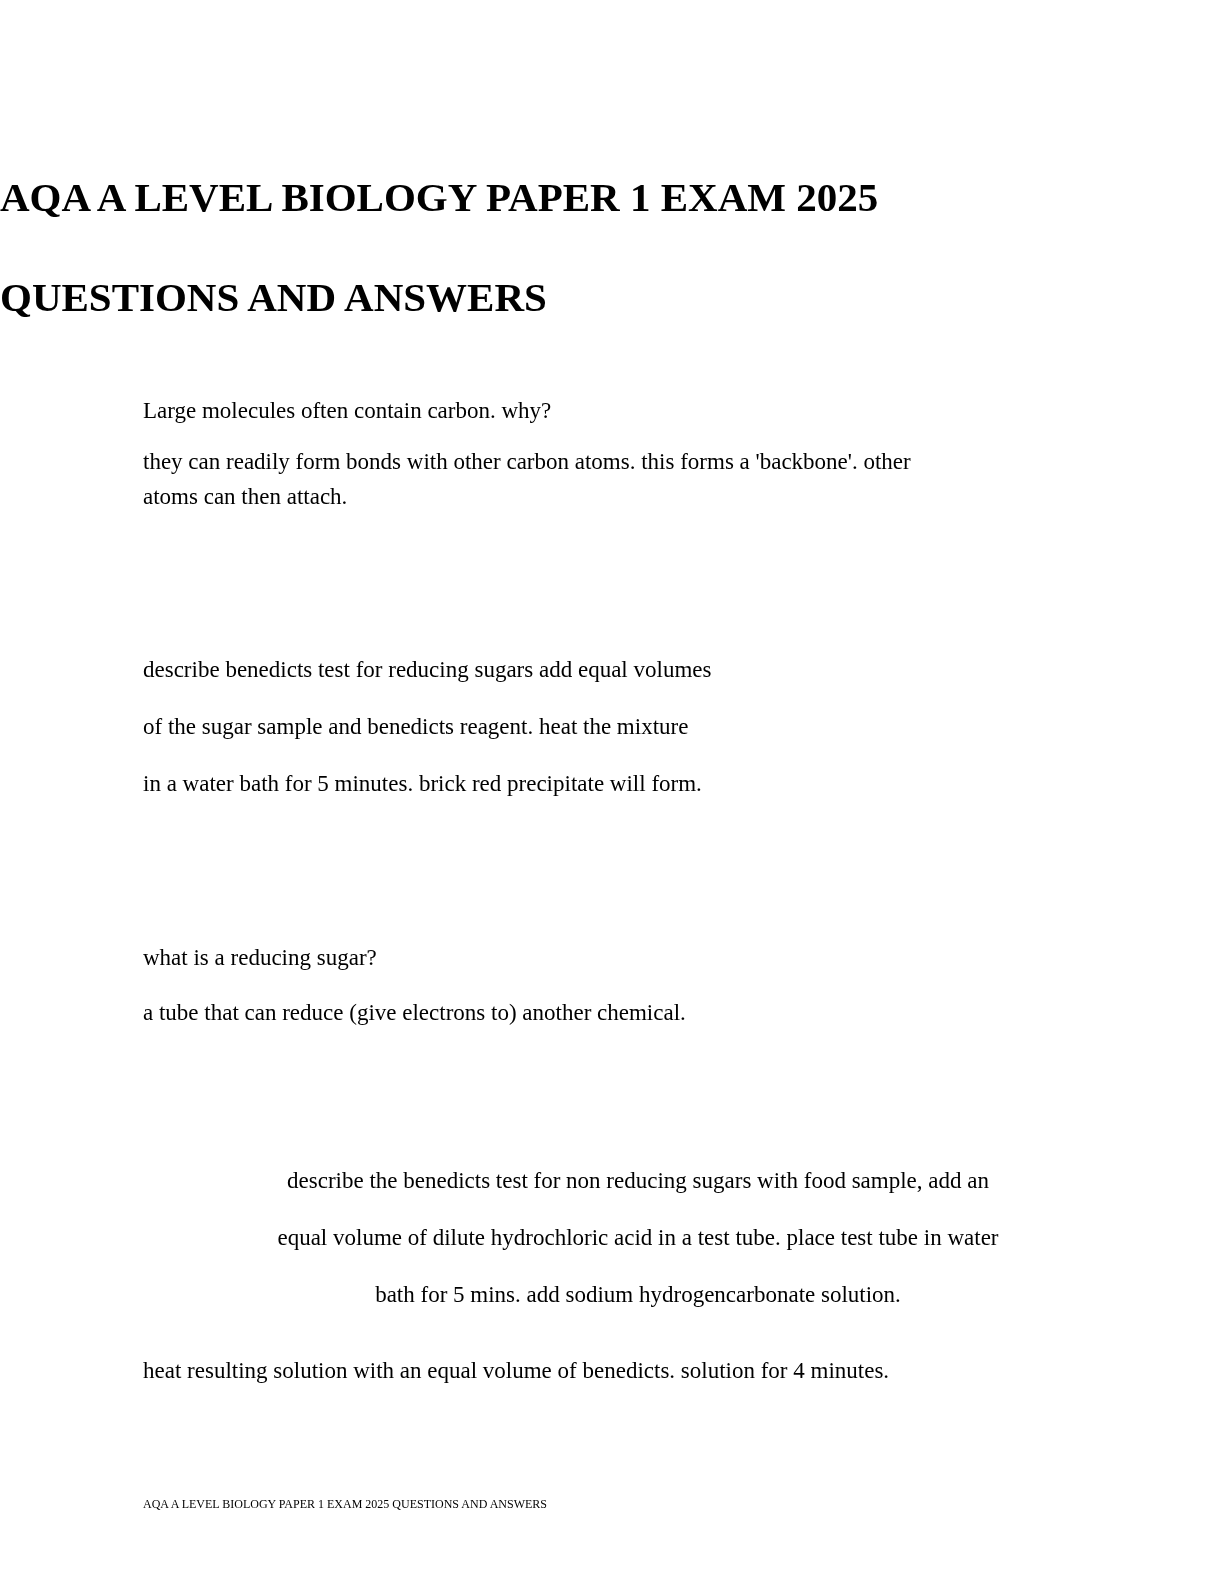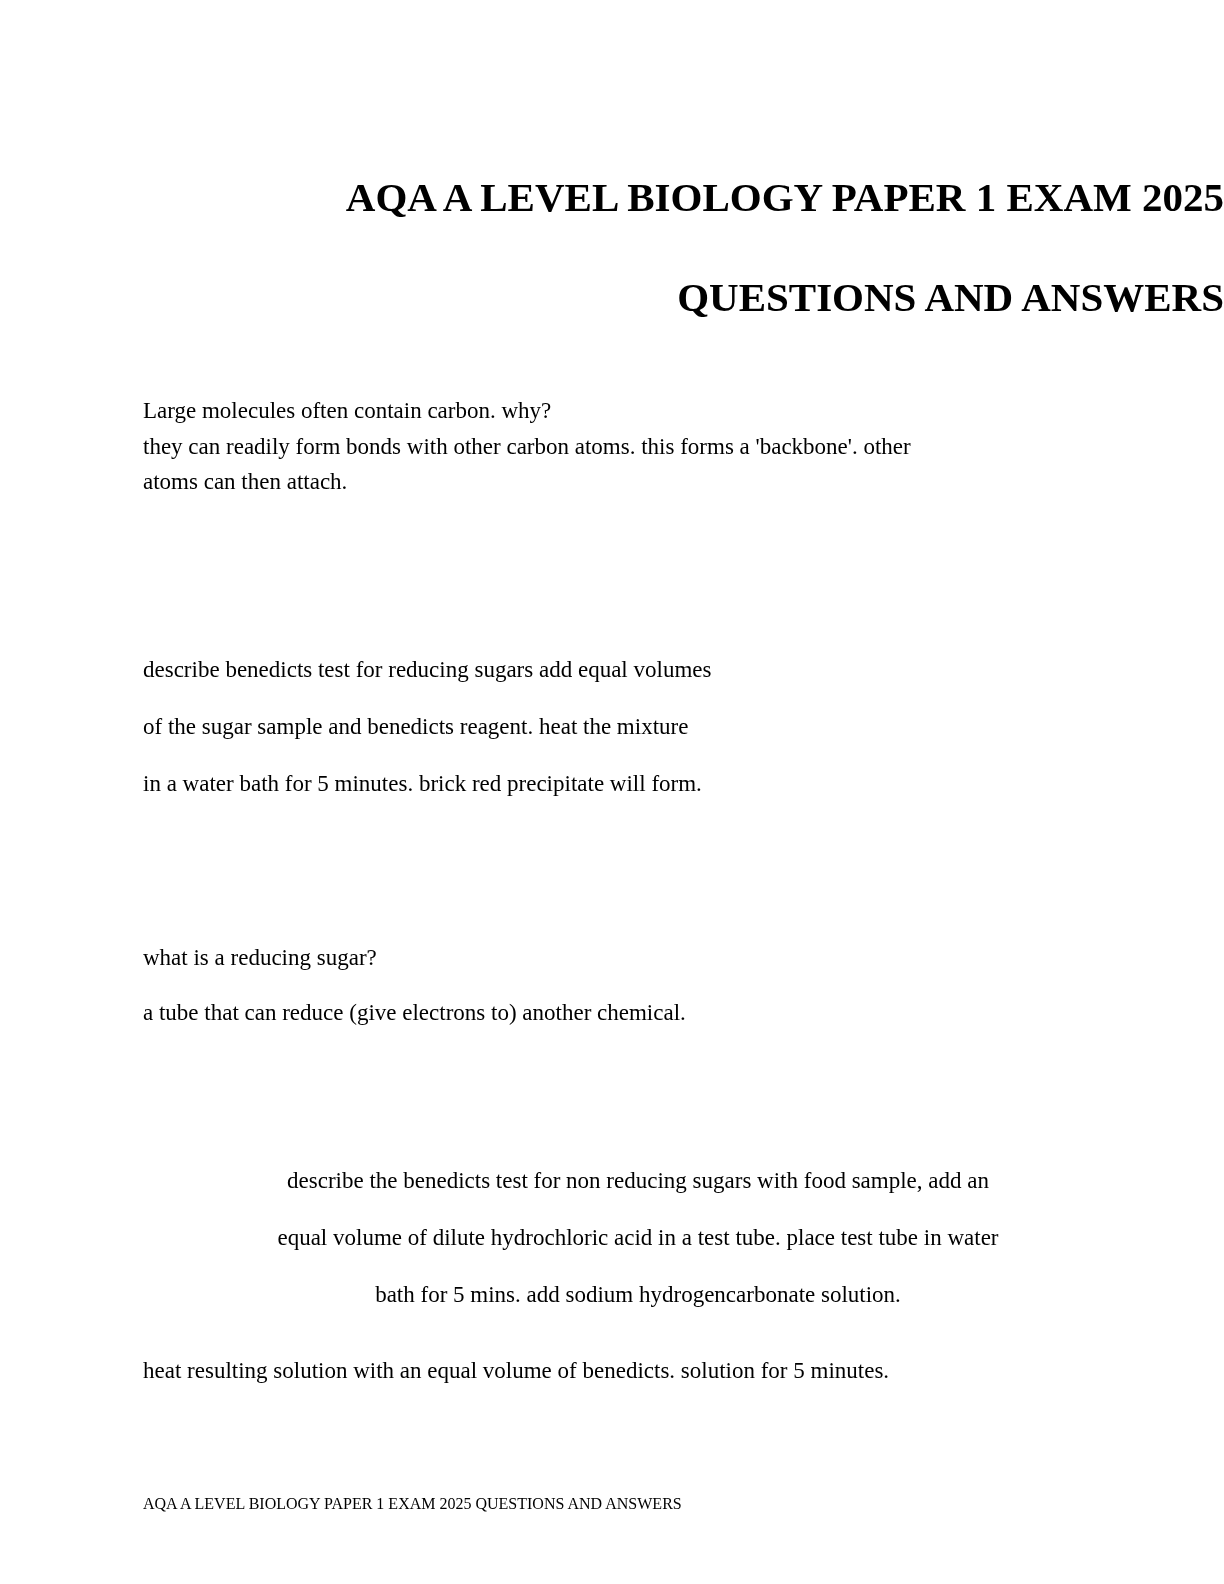--- a/index.html
+++ b/index.html
@@ -14,48 +14,48 @@
     background: #ffffff;
     font-family: "Liberation Serif", "DejaVu Serif", serif;
     color: #000000;
     overflow: hidden;
   }
   .doc-title {
     position: absolute;
     top: 145px;
     left: 0;
     width: 1224px;
-    text-align: right;
+    text-align: left;
     font-size: 41px;
     font-weight: bold;
     line-height: 50px;
     white-space: pre-line;
   }
   .body-block {
     position: absolute;
     left: 143px;
     width: 990px;
     font-size: 23px;
     font-weight: normal;
     white-space: pre-line;
   }
   .b-q1  { top: 369px;  line-height: 37px; }
-  .b-a1  { top: 406px;  line-height: 35px; }
+  .b-a1  { top: 421px;  line-height: 35px; }
   .b-qa2 { top: 618px;  line-height: 57px; }
   .b-q3  { top: 916px;  line-height: 37px; }
   .b-a3  { top: 971px;  line-height: 37px; }
   .b-qa4 { top: 1129px; line-height: 57px; text-align: center; }
   .b-a4b { top: 1329px; line-height: 37px; }
   .b-a4c { top: 1386px; line-height: 37px; }
   .doc-footer {
     position: absolute;
     left: 143px;
     top: 1493px;
     width: 990px;
-    font-size: 16px;
+    font-size: 12px;
     line-height: 22px;
     white-space: pre-line;
   }
 </style>
 </head>
 <body>
 
 <div class="page">
 
   <h1 class="doc-title"><span>AQA  A LEVEL BIOLOGY PAPER 1  EXAM 2025</span><br>
@@ -71,18 +71,18 @@
 in a water bath for 5 minutes. brick red precipitate will form.</p>
 
   <p class="body-block b-q3">what is a reducing sugar?</p>
 
   <p class="body-block b-a3">a tube that can reduce (give electrons to) another chemical.</p>
 
   <p class="body-block b-qa4">describe the benedicts test for non reducing sugars with food sample, add an
 equal volume of dilute hydrochloric acid in a test tube. place test tube in water
 bath for 5 mins. add sodium hydrogencarbonate solution.</p>
 
-  <p class="body-block b-a4b">heat resulting solution with an equal volume of benedicts. solution for 5 minutes.</p>
+  <p class="body-block b-a4b">heat resulting solution with an equal volume of benedicts. solution for 4 minutes.</p>
 
 
   <div class="doc-footer">AQA  A LEVEL BIOLOGY PAPER 1  EXAM 2025 QUESTIONS AND ANSWERS</div>
 
 </div>
 
 </body></html>

